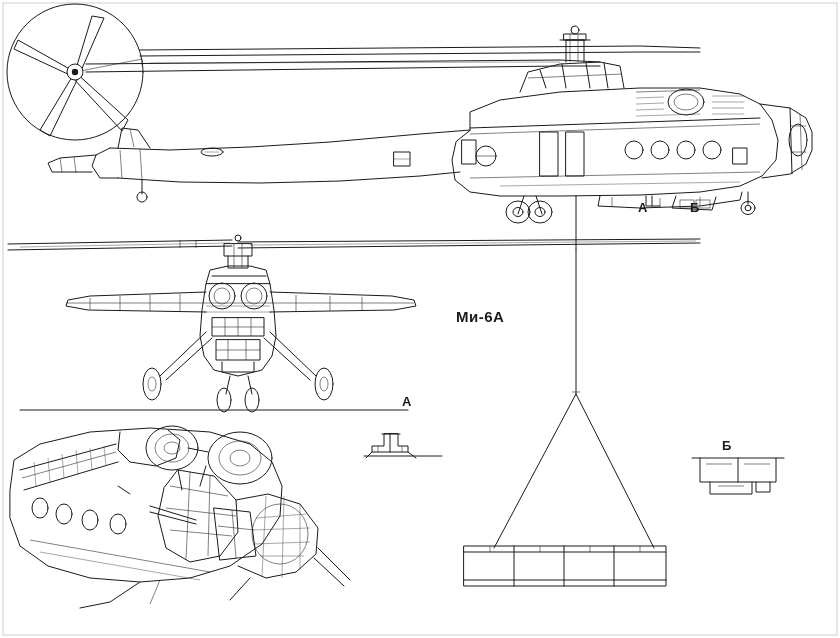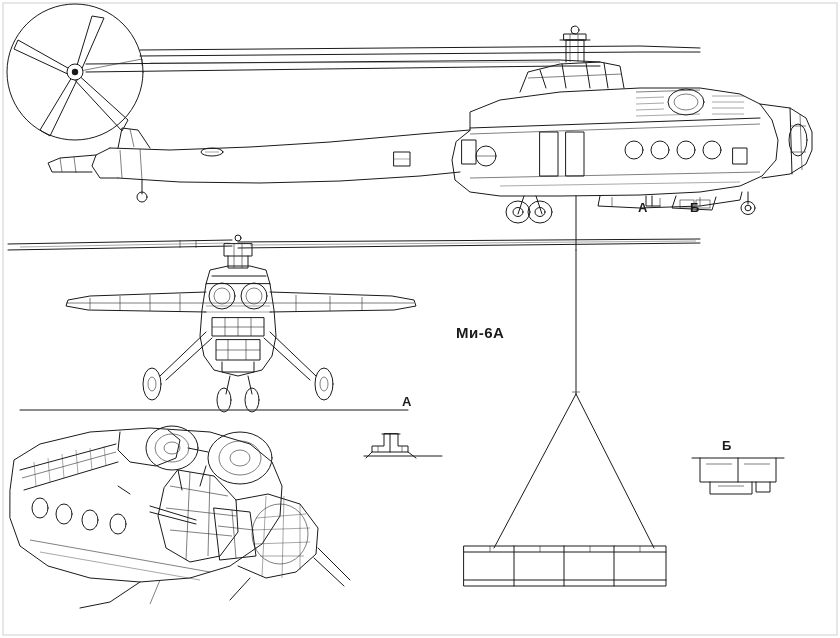--- a/index.html
+++ b/index.html
@@ -352,21 +352,21 @@
       <path class="ln" d="M564 546 L564 586"></path>
       <path class="ln" d="M614 546 L614 586"></path>
       <path class="ln-thin" d="M490 546 L490 552"></path>
       <path class="ln-thin" d="M540 546 L540 552"></path>
       <path class="ln-thin" d="M590 546 L590 552"></path>
       <path class="ln-thin" d="M640 546 L640 552"></path>
     </g>
 
   </svg>
 
-  <div class="label label-title" style="left:456px; top:324px;text-align:center;">Ми-6А</div>
+  <div class="label label-title" style="left:456px; top:308px;text-align:center;">Ми-6А</div>
 
   <div class="label label-callout" style="left:638px; top:200px;">А</div>
 
   <div class="label label-callout" style="left:690px; top:200px;">Б</div>
 
   <div class="label label-callout" style="left:402px; top:394px;">А</div>
 
   <div class="label label-callout" style="left:722px; top:438px;">Б</div>
 
 </div>

